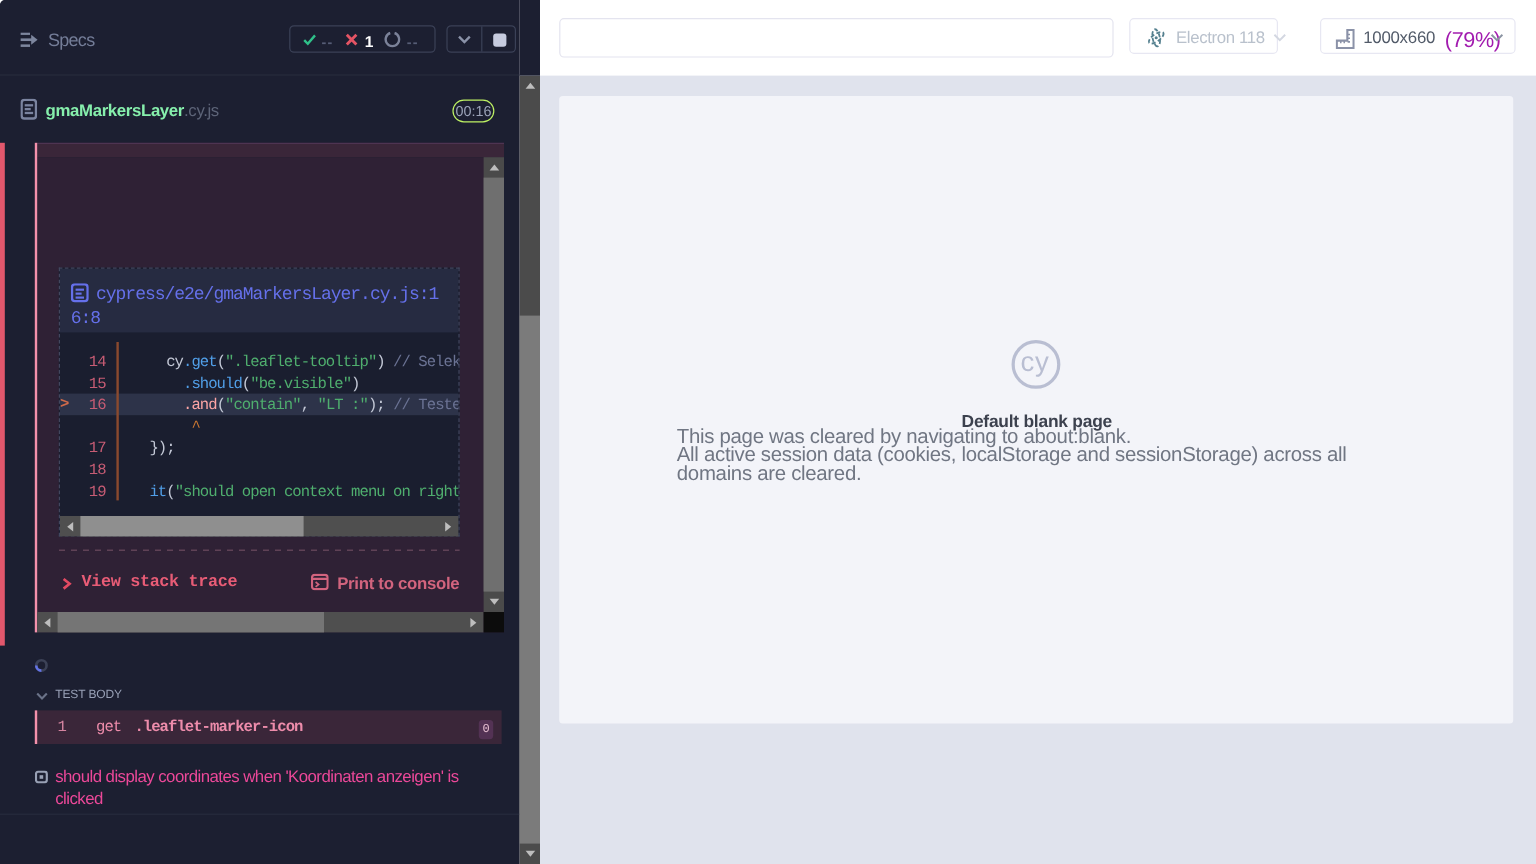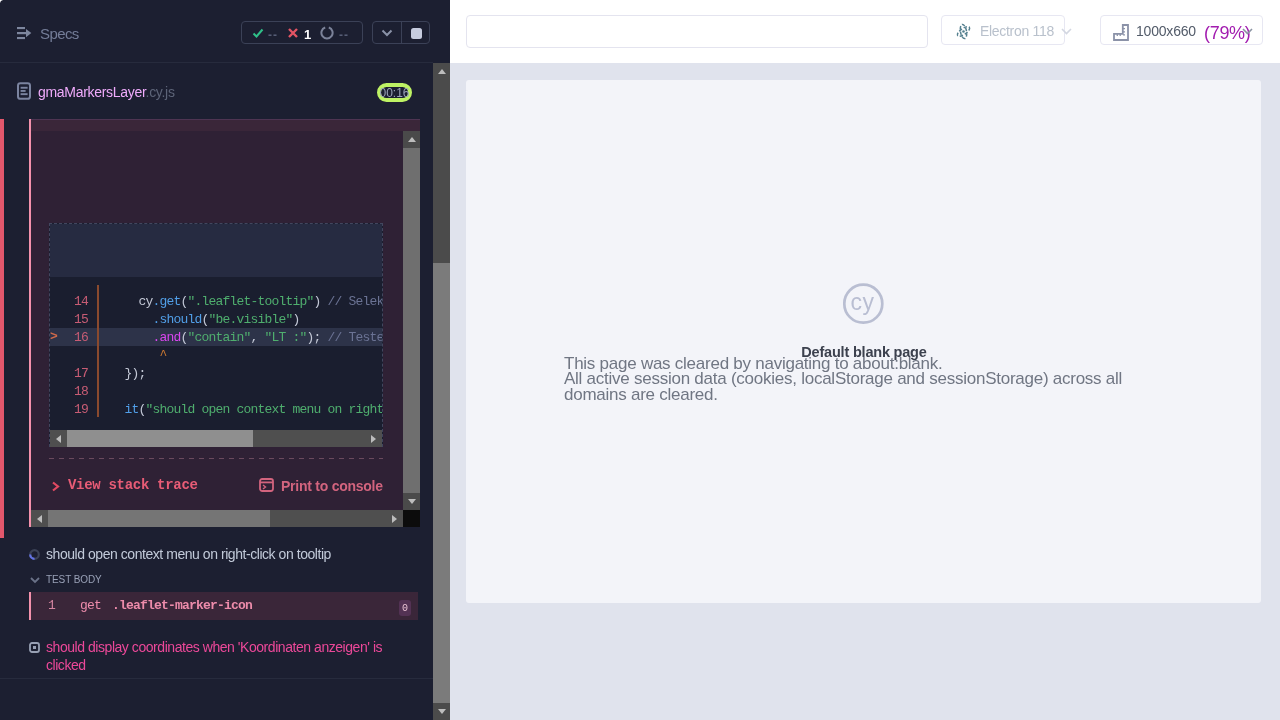--- a/index.html
+++ b/index.html
@@ -51,49 +51,55 @@
   </div>
 
   <div class="abs" style="left:0;top:62px;width:433px;height:1px;background:#272b3d"></div>
 
   <svg class="abs" style="left:17px;top:82px" width="14" height="18" viewBox="0 0 14 18">
     <rect x="1" y="1.2" width="12" height="15.6" rx="2.4" fill="none" stroke="#7b84a0" stroke-width="2"></rect>
     <rect x="3.6" y="4.8" width="7" height="1.9" fill="#7b84a0"></rect>
     <rect x="3.6" y="8" width="5" height="1.9" fill="#7b84a0"></rect>
     <rect x="3.6" y="11.2" width="7" height="1.9" fill="#7b84a0"></rect>
   </svg>
-  <div class="abs" style="left:38px;top:84px;font-size:14px;letter-spacing:-0.3px"><span style="color:#f0abfc;font-weight:normal">gmaMarkersLayer</span><span style="color:#5d6478">.cy.js</span></div>
-  <div class="abs ctr" style="left:377px;top:83px;width:35px;height:19px;border:4px solid #bef264;border-radius:10px;color:#9ba3b8;font-size:12px">00:16</div>
+  <div class="abs" style="left:38px;top:84px;font-size:14px;letter-spacing:-0.3px"><span style="color:#86efac;font-weight:bold">gmaMarkersLayer</span><span style="color:#5d6478">.cy.js</span></div>
+  <div class="abs ctr" style="left:377px;top:83px;width:35px;height:19px;border:1px solid #bef264;border-radius:10px;color:#9ba3b8;font-size:12px">00:16</div>
 
   <div class="abs" style="left:0;top:119px;width:4px;height:419px;background:#e2576c"></div>
 
   <div class="abs" style="left:31px;top:119px;width:389px;height:12px;background:#3a2639;border-top:1px solid #4e3452"></div>
   <div class="abs" style="left:31px;top:131px;width:389px;height:396px;background:#2f2135"></div>
 
   <div class="abs" style="left:29px;top:119px;width:2px;height:408px;background:#f491ac"></div>
 
 
   <div class="abs" style="left:49px;top:223px;width:334px;height:224px;border:1px dashed #42475f;background:#1a1e2f;overflow:hidden">
 
     <div class="abs" style="left:0;top:0;width:332px;height:53px;background:#262b41"></div>
+    <div class="abs mono" style="left:9px;top:12px;width:312px;font-size:15px;letter-spacing:-0.85px;line-height:20px;color:#6570ea;word-break:break-all"><svg style="vertical-align:-3px;margin-right:6px" width="15" height="16" viewBox="0 0 15 16">
+          <rect x="1" y="1" width="13" height="14" rx="2.4" fill="none" stroke="#6570ea" stroke-width="2"></rect>
+          <rect x="4" y="4.5" width="7" height="1.8" fill="#6570ea"></rect>
+          <rect x="4" y="7.8" width="5" height="1.8" fill="#6570ea"></rect>
+          <rect x="4" y="11.1" width="7" height="1.8" fill="#6570ea"></rect>
+        </svg>cypress/e2e/gmaMarkersLayer.cy.js:16:8</div>
   </div>
 
   <div class="abs mono" style="left:50px;top:277px;width:332px;height:153px;overflow:hidden;font-size:13px;letter-spacing:-0.8px">
 
     <div class="abs" style="left:0;top:50.5px;width:332px;height:18px;background:#2d3349"></div>
 
     <div class="abs" style="left:47px;top:8px;width:2px;height:132px;background:#8a4a2e"></div>
 
     <div class="abs" style="left:10px;top:15.5px;width:28px;text-align:right;color:#c75c74;line-height:18px">14<br>15<br>16<br><br>17<br>18<br>19</div>
 
     <div class="abs" style="left:0px;top:51.5px;color:#cf6a4a;font-weight:bold">&gt;</div>
 
     <div class="abs" style="left:60.5px;top:15.5px;line-height:18px;white-space:pre;color:#c3c8d6"><span>    cy</span><span style="color:#519fe8">.get</span><span>(</span><span style="color:#4fae6e">".leaflet-tooltip"</span><span>) </span><span style="color:#6b7394">// Selektiert</span>
 <span>      </span><span style="color:#519fe8">.should</span><span>(</span><span style="color:#4fae6e">"be.visible"</span><span>)</span>
-<span>      </span><span style="color:#d946ef">.and</span><span>(</span><span style="color:#4fae6e">"contain"</span><span>, </span><span style="color:#4fae6e">"LT :"</span><span>); </span><span style="color:#6b7394">// Testet</span>
+<span>      </span><span style="color:#fca5a5">.and</span><span>(</span><span style="color:#4fae6e">"contain"</span><span>, </span><span style="color:#4fae6e">"LT :"</span><span>); </span><span style="color:#6b7394">// Testet</span>
 <span style="color:#cc7832">       ^</span>
 <span>  });</span>
 <span> </span>
 <span>  </span><span style="color:#519fe8">it</span><span>(</span><span style="color:#4fae6e">"should open context menu on right-click on tooltip"</span></div>
   </div>
 
   <div class="abs" style="left:50px;top:430px;width:332px;height:17px;background:#4f4f4f">
     <div class="abs ctr" style="left:0;top:0;width:17px;height:17px">
         <div class="arr-lf"></div>
       </div>
@@ -135,21 +141,20 @@
       </div>
     <div class="abs" style="left:17px;top:0;width:222px;height:17px;background:#757575"></div>
   </div>
 
   <div class="abs" style="left:403px;top:510px;width:17px;height:17px;background:#0c0c0c"></div>
 
   <svg class="abs" style="left:29px;top:549px" width="11" height="11" viewBox="0 0 11 11">
     <circle cx="5.5" cy="5.5" r="4.3" stroke="#3c4257" stroke-width="2.2" fill="none"></circle>
     <path d="M1.2 5.5 A 4.3 4.3 0 0 0 5.5 9.8" stroke="#6373e5" stroke-width="2.2" fill="none"></path>
   </svg>
-  <div class="abs" style="left:46px;top:546px;font-size:14px;letter-spacing:-0.45px;color:#c2cad9">should open context menu on right-click on tooltip</div>
 
   <svg class="abs" style="left:30px;top:577px" width="10" height="7" viewBox="0 0 10 7">
       <path d="M1 1 L5 5 L9 1" stroke="#6a7288" stroke-width="1.8" fill="none"></path>
     </svg>
   <div class="abs" style="left:46px;top:574px;font-size:10px;letter-spacing:-0.1px;color:#98a0b6">TEST BODY</div>
 
   <div class="abs" style="left:29px;top:592px;width:389px;height:28px;background:#3a2639;border-left:2px solid #f491ac"></div>
   <div class="abs mono" style="left:48px;top:598px;font-size:13px;letter-spacing:-0.8px;color:#d484a0">1</div>
   <div class="abs mono" style="left:80px;top:598px;font-size:13px;letter-spacing:-0.8px;font-weight:normal;color:#ed8cab">get</div>
   <div class="abs mono" style="left:112px;top:598px;font-size:13px;letter-spacing:-0.8px;font-weight:bold;color:#ed8cab">.leaflet-marker-icon</div>

